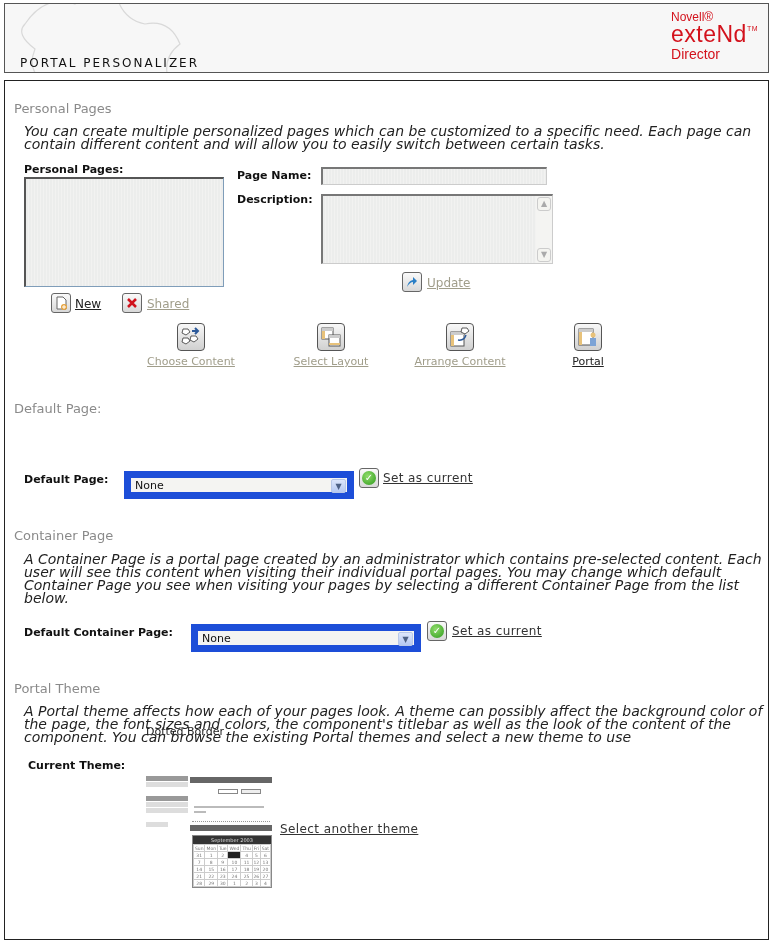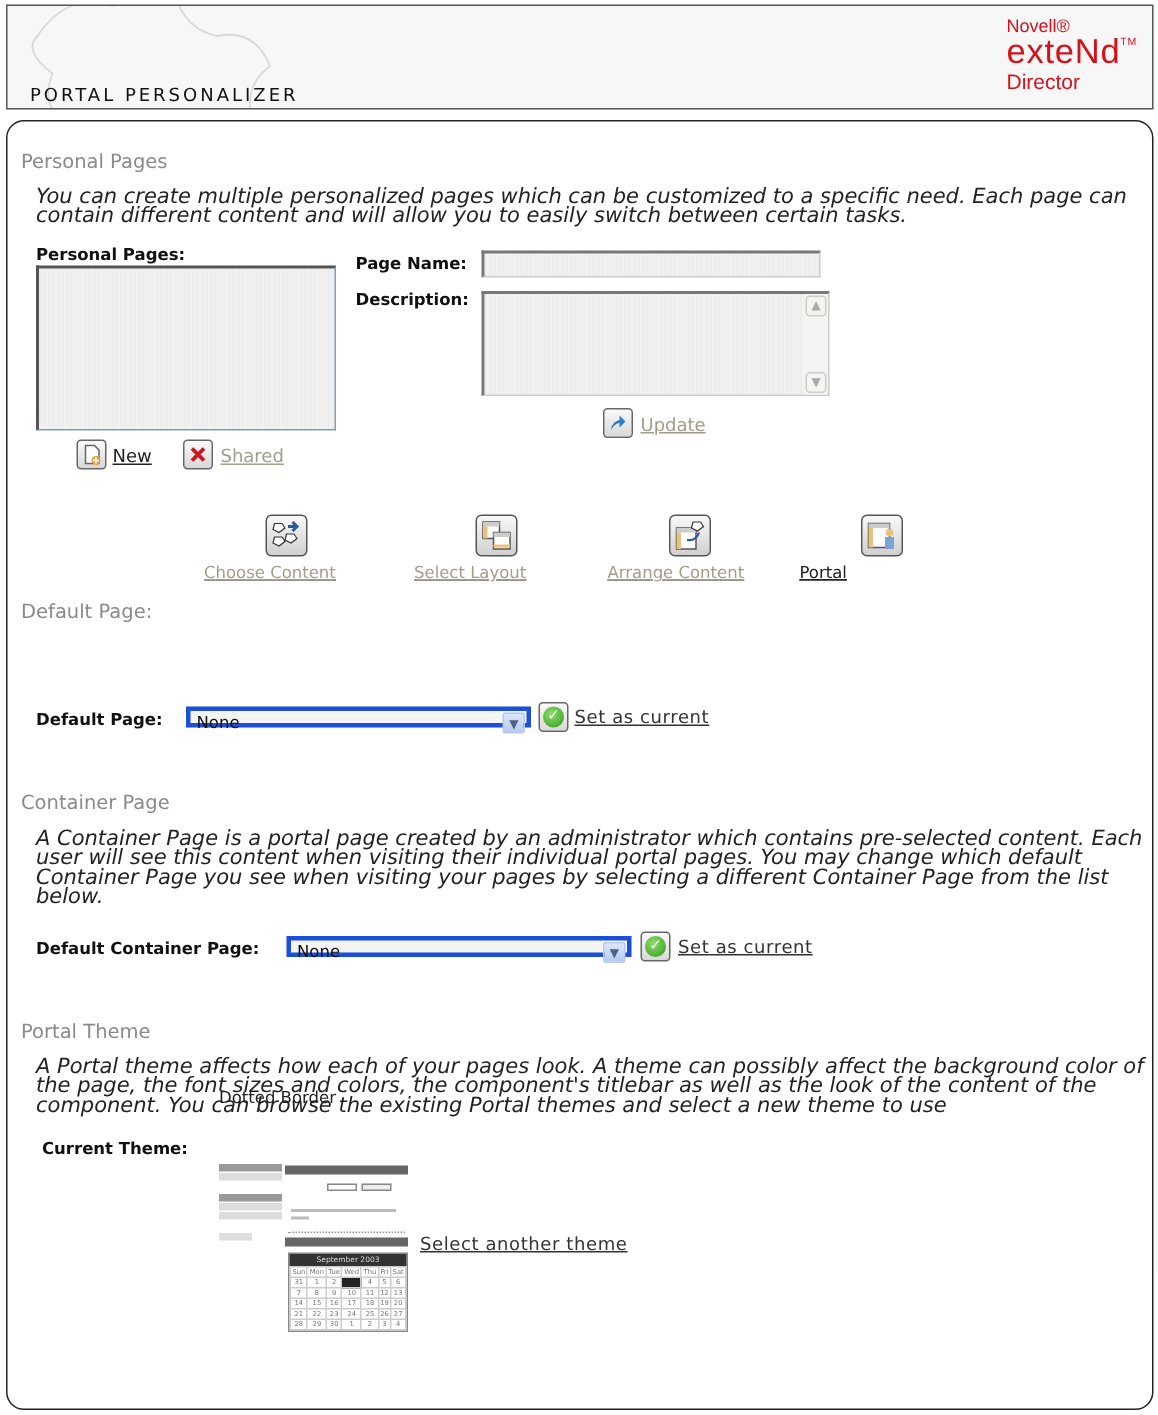--- a/index.html
+++ b/index.html
@@ -20,21 +20,21 @@
     font-family: "DejaVu Sans", sans-serif; font-size: 12px; letter-spacing: 2px; color: #111;
   }
   .logo { position: absolute; right: 10px; top: 7px; color: #d3121c; font-family: "Liberation Sans", sans-serif; line-height: 1; }
   .logo .l1 { font-size: 12px; }
   .logo .l2 { font-size: 23px; letter-spacing: 0.5px; }
   .logo .l2 sup { font-size: 7px; vertical-align: top; position: relative; top: 2px; }
   .logo .l3 { font-size: 14px; margin-top: 1px; }
 
   .panel {
     position: absolute; left: 4px; top: 80px; width: 765px; height: 860px;
-    border: 1px solid #222; border-radius: 12px; background: #fff;
+    border: 1px solid #222; border-radius: 0; background: #fff;
   }
   .section-title { position: absolute; left: 9px; font-size: 13px; color: #8a8a8a; }
   .desc { position: absolute; left: 19px; width: 740px; font-size: 14px; color: #222; line-height: 13px; font-style: italic; }
   .label-b { position: absolute; font-weight: bold; font-size: 11px; color: #111; }
   .listbox {
     position: absolute; left: 19px; top: 96px; width: 200px; height: 110px;
     border: 1px solid #7f9db9; border-top: 2px solid #555; border-left: 2px solid #555;
     background: repeating-linear-gradient(90deg, #ecedec 0 2px, #f2f2f1 2px 3px);
   }
   .text-input {
@@ -54,29 +54,29 @@
   }
   .icon-btn {
     position: absolute; width: 20px; height: 20px; border: 1px solid #666; border-radius: 3px;
     background: linear-gradient(#fafafa, #d8d8d8);
     display: flex; align-items: center; justify-content: center;
   }
   .link { position: absolute; text-decoration: underline; font-size: 12px; }
   .link.active { color: #222; }
   .link.disabled { color: #a09d8a; }
   .tool {
-    position: absolute; text-align: left; width: 110px; top: 262px; text-decoration: underline;
+    position: absolute; text-align: center; width: 110px; top: 242px;
   }
   .tool .big-icon {
     margin: 0 auto; width: 28px; height: 28px; border: 1px solid #555; border-radius: 4px;
     background: linear-gradient(#f8f8f8, #d0d0d0); display: flex; align-items: center; justify-content: center;
   }
   .tool .tl { display: block; margin-top: 4px; font-size: 11px; text-decoration: underline; }
   .select {
-    position: absolute; height: 14px; border: 3px solid #1d4ed8; background: #f4f4f2;
+    position: absolute; height: 28px; border: 7px solid #1d4ed8; background: #f4f4f2;
     font-size: 11px; line-height: 16px; padding-left: 4px; color: #111;
   }
   .select .arrow {
     position: absolute; right: 1px; top: 1px; width: 15px; height: 14px; border: 1px solid #b8c8e8; border-radius: 2px;
     background: linear-gradient(#dce6fb, #b6c9f2); color: #4d6185; font-size: 8px; text-align: center; line-height: 13px;
   }
   .check-btn {
     position: absolute; width: 20px; height: 20px; border: 1px solid #666; border-radius: 3px;
     background: linear-gradient(#fafafa, #d8d8d8); display: flex; align-items: center; justify-content: center;
   }

